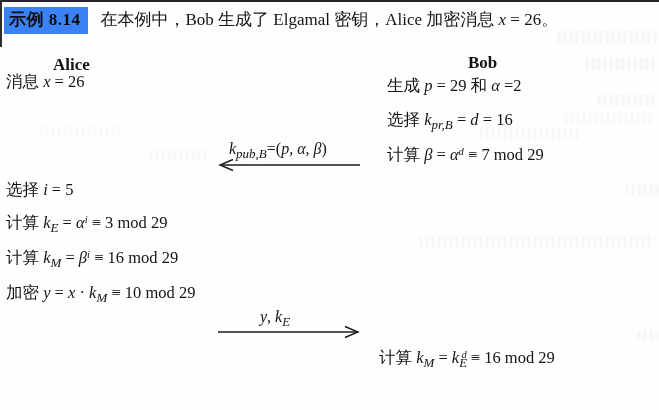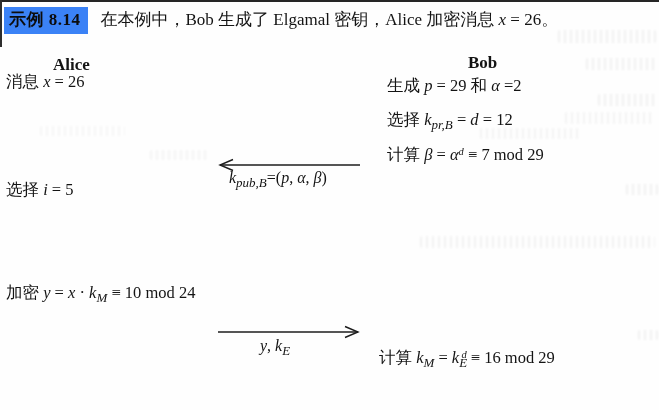--- a/index.html
+++ b/index.html
@@ -21,21 +21,21 @@
   .row { position:absolute; font-size:16.5px; line-height:22px; white-space:nowrap; }
   .a0{left:6px;top:71px} .a1{left:6px;top:179px} .a2{left:6px;top:212px} .a3{left:6px;top:247px} .a4{left:6px;top:282px}
   .b0{left:387px;top:75px} .b1{left:387px;top:109px} .b2{left:387px;top:144px} .b3{left:379px;top:347px} .b4{left:387px;top:381px}
 
   .m { font-style:italic; }
   .row sub, .row sup, .msg-label sub, .msg-label sup { line-height:0; }
   sub.m { font-size:13px; vertical-align:-4px; }
   sup.m { font-size:10.5px; vertical-align:5px; }
   sub.m + sup.m { margin-left:-0.55em; }
 
-  .msg-label { position:absolute; font-size:16px; white-space:nowrap;margin-top:29px; }
+  .msg-label { position:absolute; font-size:16px; white-space:nowrap; }
   .msg1-label { left:229px; top:140px; }
   .msg2-label { left:260px; top:308px;text-align:center; }
   .msg-arrow { position:absolute; }
   .msg1-arrow { left:217px; top:158px; }
   .msg2-arrow { left:216px; top:325px; }
 
   .smudge {
     position:absolute; border-radius:2px;
     background:repeating-linear-gradient(90deg, rgba(55,55,55,.55) 0 2px, transparent 2px 6px);
     opacity:.13; filter:blur(.8px);
@@ -51,24 +51,26 @@
 
   <div class="title-line">
     <span class="badge" style="background: #3b82f6;">示例 8.14</span><span class="title-text"><span>在本例中，Bob 生成了 Elgamal 密钥，Alice 加密消息 </span><span class="m">x</span><span> = 26。</span></span>
   </div>
 
   <div class="col-header alice-h">Alice</div>
   <div class="col-header bob-h">Bob</div>
 
   <div class="row a0"><span>消息 </span><span class="m">x</span><span> = 26</span></div>
   <div class="row a1"><span>选择 </span><span class="m">i</span><span> = 5</span></div>
-  <div class="row a4"><span>加密 </span><span class="m">y</span><span> = </span><span class="m">x</span><span> · </span><span class="m">k</span><sub class="m">M</sub><span> ≡ 10 mod 24</span></div>
+  <div class="row a2"><span>计算 </span><span class="m">k</span><sub class="m">E</sub><span> = </span><span class="m">α</span><sup class="m">i</sup><span> ≡ 3 mod 29</span></div>
+  <div class="row a3"><span>计算 </span><span class="m">k</span><sub class="m">M</sub><span> = </span><span class="m">β</span><sup class="m">i</sup><span> ≡ 16 mod 29</span></div>
+  <div class="row a4"><span>加密 </span><span class="m">y</span><span> = </span><span class="m">x</span><span> · </span><span class="m">k</span><sub class="m">M</sub><span> ≡ 10 mod 29</span></div>
 
   <div class="row b0"><span>生成 </span><span class="m">p</span><span> = 29 和 </span><span class="m">α</span><span> =2</span></div>
-  <div class="row b1"><span>选择 </span><span class="m">k</span><sub class="m">pr,B</sub><span> = </span><span class="m">d</span><span> = 12</span></div>
+  <div class="row b1"><span>选择 </span><span class="m">k</span><sub class="m">pr,B</sub><span> = </span><span class="m">d</span><span> = 16</span></div>
   <div class="row b2"><span>计算 </span><span class="m">β</span><span> = </span><span class="m">α</span><sup class="m">d</sup><span> ≡ 7 mod 29</span></div>
   <div class="row b3"><span>计算 </span><span class="m">k</span><sub class="m">M</sub><span> = </span><span class="m">k</span><sub class="m">E</sub><sup class="m">d</sup><span> ≡ 16 mod 29</span></div>
 
   <div class="msg-label msg1-label"><span class="m">k</span><sub class="m">pub,B</sub><span>=(</span><span class="m">p</span><span>, </span><span class="m">α</span><span>, </span><span class="m">β</span><span>)</span></div>
   <svg class="msg-arrow msg1-arrow" width="145" height="14" viewBox="0 0 145 14">
     <line x1="3" y1="7" x2="143" y2="7" stroke="#1c1c1c" stroke-width="1.4"></line>
     <polyline points="16,1.5 3,7 16,12.5" fill="none" stroke="#1c1c1c" stroke-width="1.4"></polyline>
   </svg>
 
   <div class="msg-label msg2-label"><span class="m">y</span><span>, </span><span class="m">k</span><sub class="m">E</sub></div>

